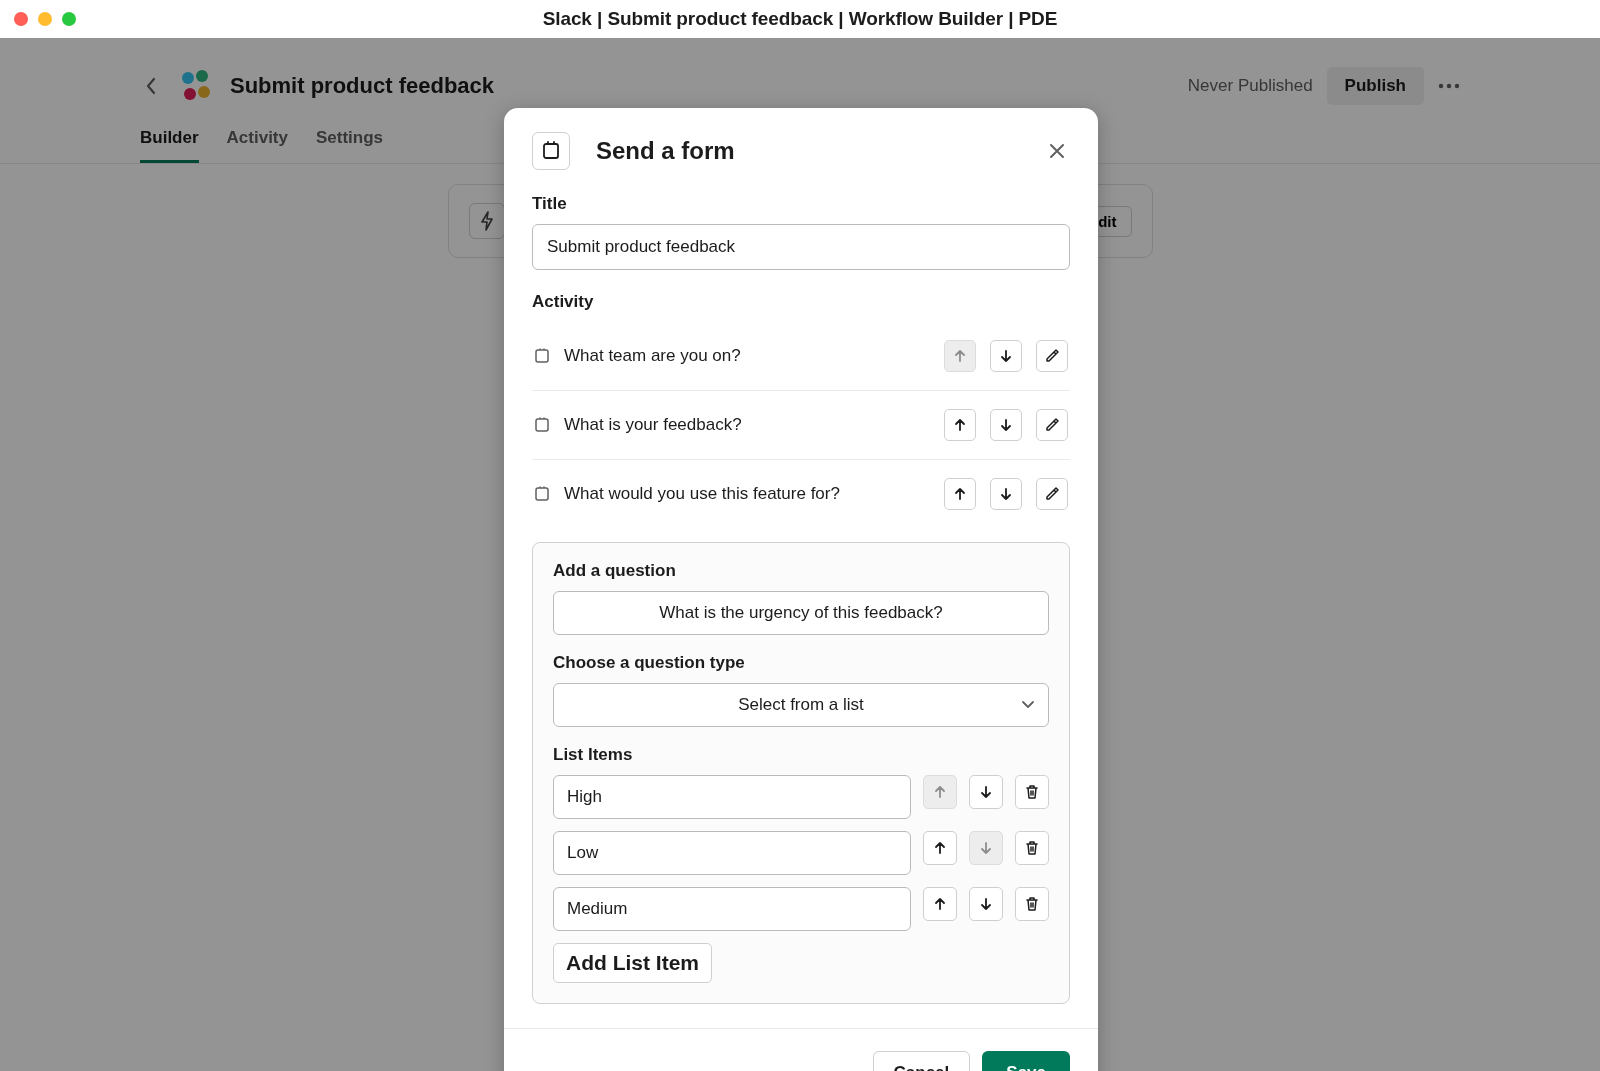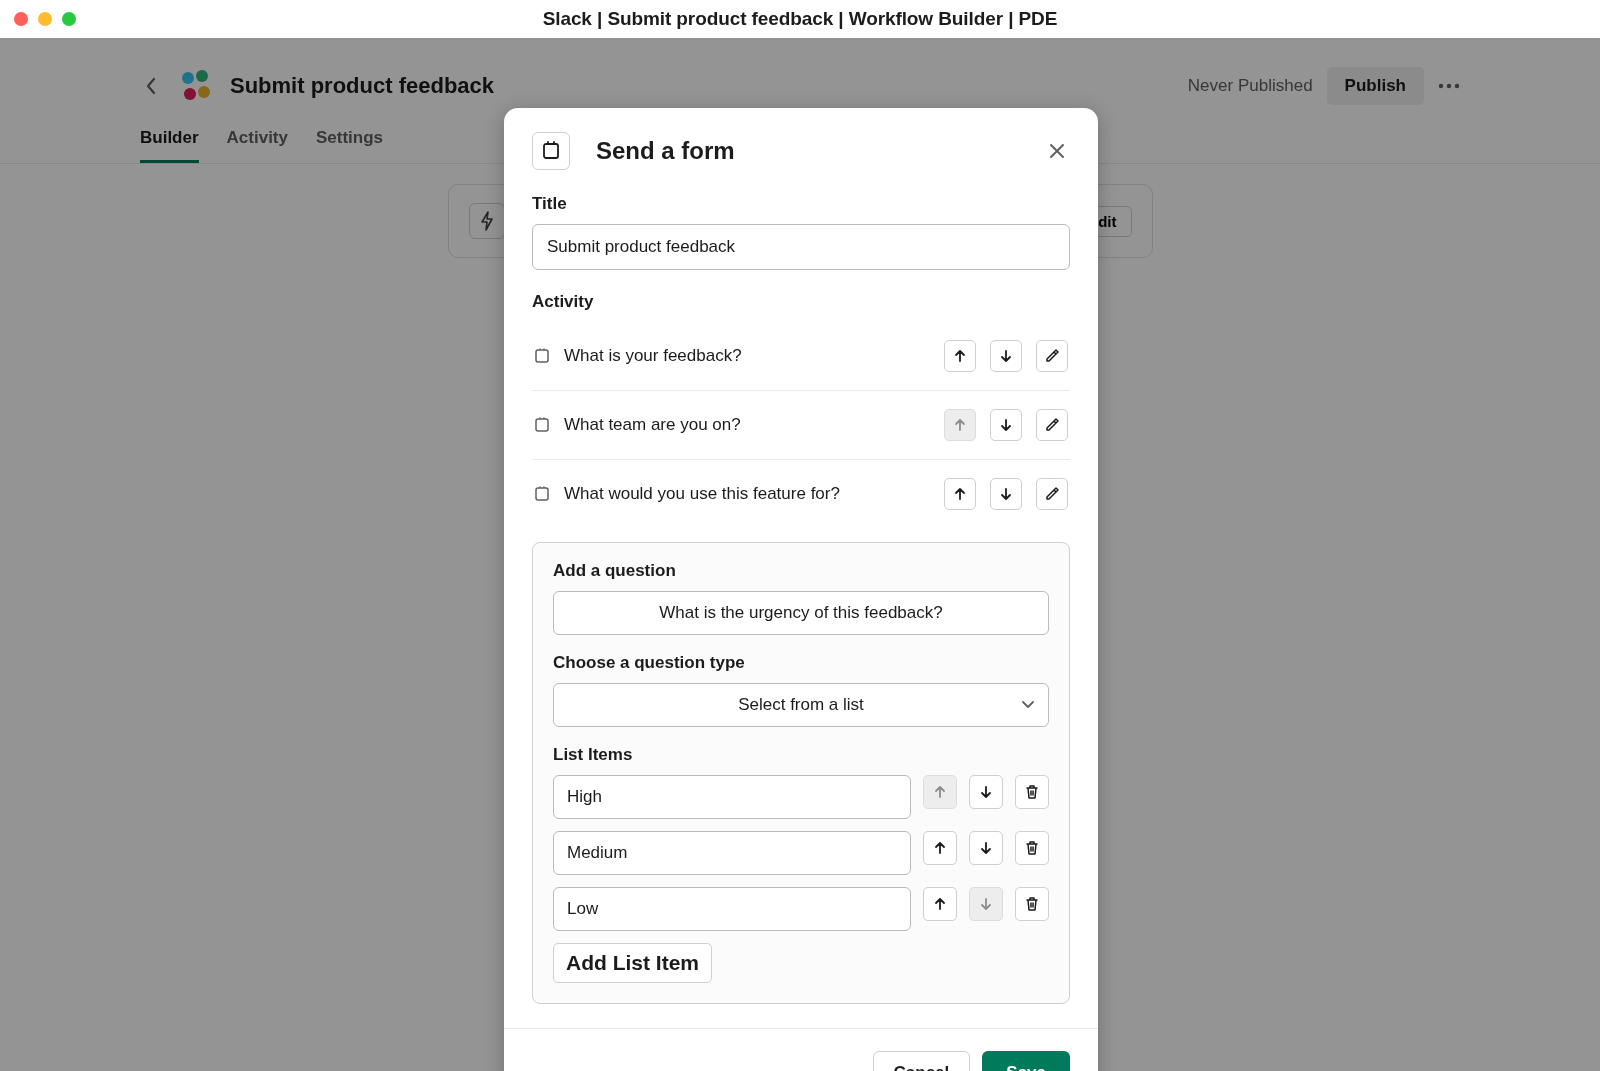--- a/index.html
+++ b/index.html
@@ -162,22 +162,22 @@
       <div class="section-label" style="margin-top:22px;">Activity</div>
 
       
       <div class="question-row">
         <span class="q-drag">
           <svg width="16" height="16" viewBox="0 0 16 16" fill="none">
               <rect x="2" y="2" width="12" height="12" rx="2" stroke="currentColor" stroke-width="1.5"></rect>
               <path d="M6 2 V0.5 M10 2 V0.5" stroke="currentColor" stroke-width="1.5"></path>
             </svg>
         </span>
-        <div class="q-text">What is your feedback?</div>
-        <div class="sq-btn">
+        <div class="q-text">What team are you on?</div>
+        <div class="sq-btn disabled">
           <svg width="14" height="14" viewBox="0 0 14 14">
               <path d="M7 12 V2 M3 6 L7 2 L11 6" stroke="currentColor" stroke-width="1.8" stroke-linecap="round" stroke-linejoin="round" fill="none"></path>
             </svg>
         </div>
         <div class="sq-btn">
           <svg width="14" height="14" viewBox="0 0 14 14">
               <path d="M7 2 V12 M3 8 L7 12 L11 8" stroke="currentColor" stroke-width="1.8" stroke-linecap="round" stroke-linejoin="round" fill="none"></path>
             </svg>
         </div>
         <div class="sq-btn">
@@ -188,22 +188,22 @@
       </div>
 
       
       <div class="question-row">
         <span class="q-drag">
           <svg width="16" height="16" viewBox="0 0 16 16" fill="none">
               <rect x="2" y="2" width="12" height="12" rx="2" stroke="currentColor" stroke-width="1.5"></rect>
               <path d="M6 2 V0.5 M10 2 V0.5" stroke="currentColor" stroke-width="1.5"></path>
             </svg>
         </span>
-        <div class="q-text">What team are you on?</div>
-        <div class="sq-btn disabled">
+        <div class="q-text">What is your feedback?</div>
+        <div class="sq-btn">
           <svg width="14" height="14" viewBox="0 0 14 14">
               <path d="M7 12 V2 M3 6 L7 2 L11 6" stroke="currentColor" stroke-width="1.8" stroke-linecap="round" stroke-linejoin="round" fill="none"></path>
             </svg>
         </div>
         <div class="sq-btn">
           <svg width="14" height="14" viewBox="0 0 14 14">
               <path d="M7 2 V12 M3 8 L7 12 L11 8" stroke="currentColor" stroke-width="1.8" stroke-linecap="round" stroke-linejoin="round" fill="none"></path>
             </svg>
         </div>
         <div class="sq-btn">
@@ -271,47 +271,47 @@
           </div>
           <div class="sq-btn lg">
             <svg width="14" height="16" viewBox="0 0 14 16" fill="none">
                 <path d="M2 4 H12 M5 4 V2 H9 V4 M3 4 L4 14 H10 L11 4 M6 7 V11 M8 7 V11" stroke="currentColor" stroke-width="1.5" stroke-linecap="round" stroke-linejoin="round"></path>
               </svg>
           </div>
         </div>
 
         
         <div class="list-item-row">
-          <input class="list-input" value="Medium" style="">
+          <input class="list-input" value="Low" style="">
           <div class="sq-btn lg">
             <svg width="14" height="14" viewBox="0 0 14 14">
                 <path d="M7 12 V2 M3 6 L7 2 L11 6" stroke="currentColor" stroke-width="1.8" stroke-linecap="round" stroke-linejoin="round" fill="none"></path>
               </svg>
           </div>
-          <div class="sq-btn lg">
+          <div class="sq-btn lg disabled">
             <svg width="14" height="14" viewBox="0 0 14 14">
                 <path d="M7 2 V12 M3 8 L7 12 L11 8" stroke="currentColor" stroke-width="1.8" stroke-linecap="round" stroke-linejoin="round" fill="none"></path>
               </svg>
           </div>
           <div class="sq-btn lg">
             <svg width="14" height="16" viewBox="0 0 14 16" fill="none">
                 <path d="M2 4 H12 M5 4 V2 H9 V4 M3 4 L4 14 H10 L11 4 M6 7 V11 M8 7 V11" stroke="currentColor" stroke-width="1.5" stroke-linecap="round" stroke-linejoin="round"></path>
               </svg>
           </div>
         </div>
 
         
         <div class="list-item-row">
-          <input class="list-input" value="Low" style="">
+          <input class="list-input" value="Medium" style="">
           <div class="sq-btn lg">
             <svg width="14" height="14" viewBox="0 0 14 14">
                 <path d="M7 12 V2 M3 6 L7 2 L11 6" stroke="currentColor" stroke-width="1.8" stroke-linecap="round" stroke-linejoin="round" fill="none"></path>
               </svg>
           </div>
-          <div class="sq-btn lg disabled">
+          <div class="sq-btn lg">
             <svg width="14" height="14" viewBox="0 0 14 14">
                 <path d="M7 2 V12 M3 8 L7 12 L11 8" stroke="currentColor" stroke-width="1.8" stroke-linecap="round" stroke-linejoin="round" fill="none"></path>
               </svg>
           </div>
           <div class="sq-btn lg">
             <svg width="14" height="16" viewBox="0 0 14 16" fill="none">
                 <path d="M2 4 H12 M5 4 V2 H9 V4 M3 4 L4 14 H10 L11 4 M6 7 V11 M8 7 V11" stroke="currentColor" stroke-width="1.5" stroke-linecap="round" stroke-linejoin="round"></path>
               </svg>
           </div>
         </div>

